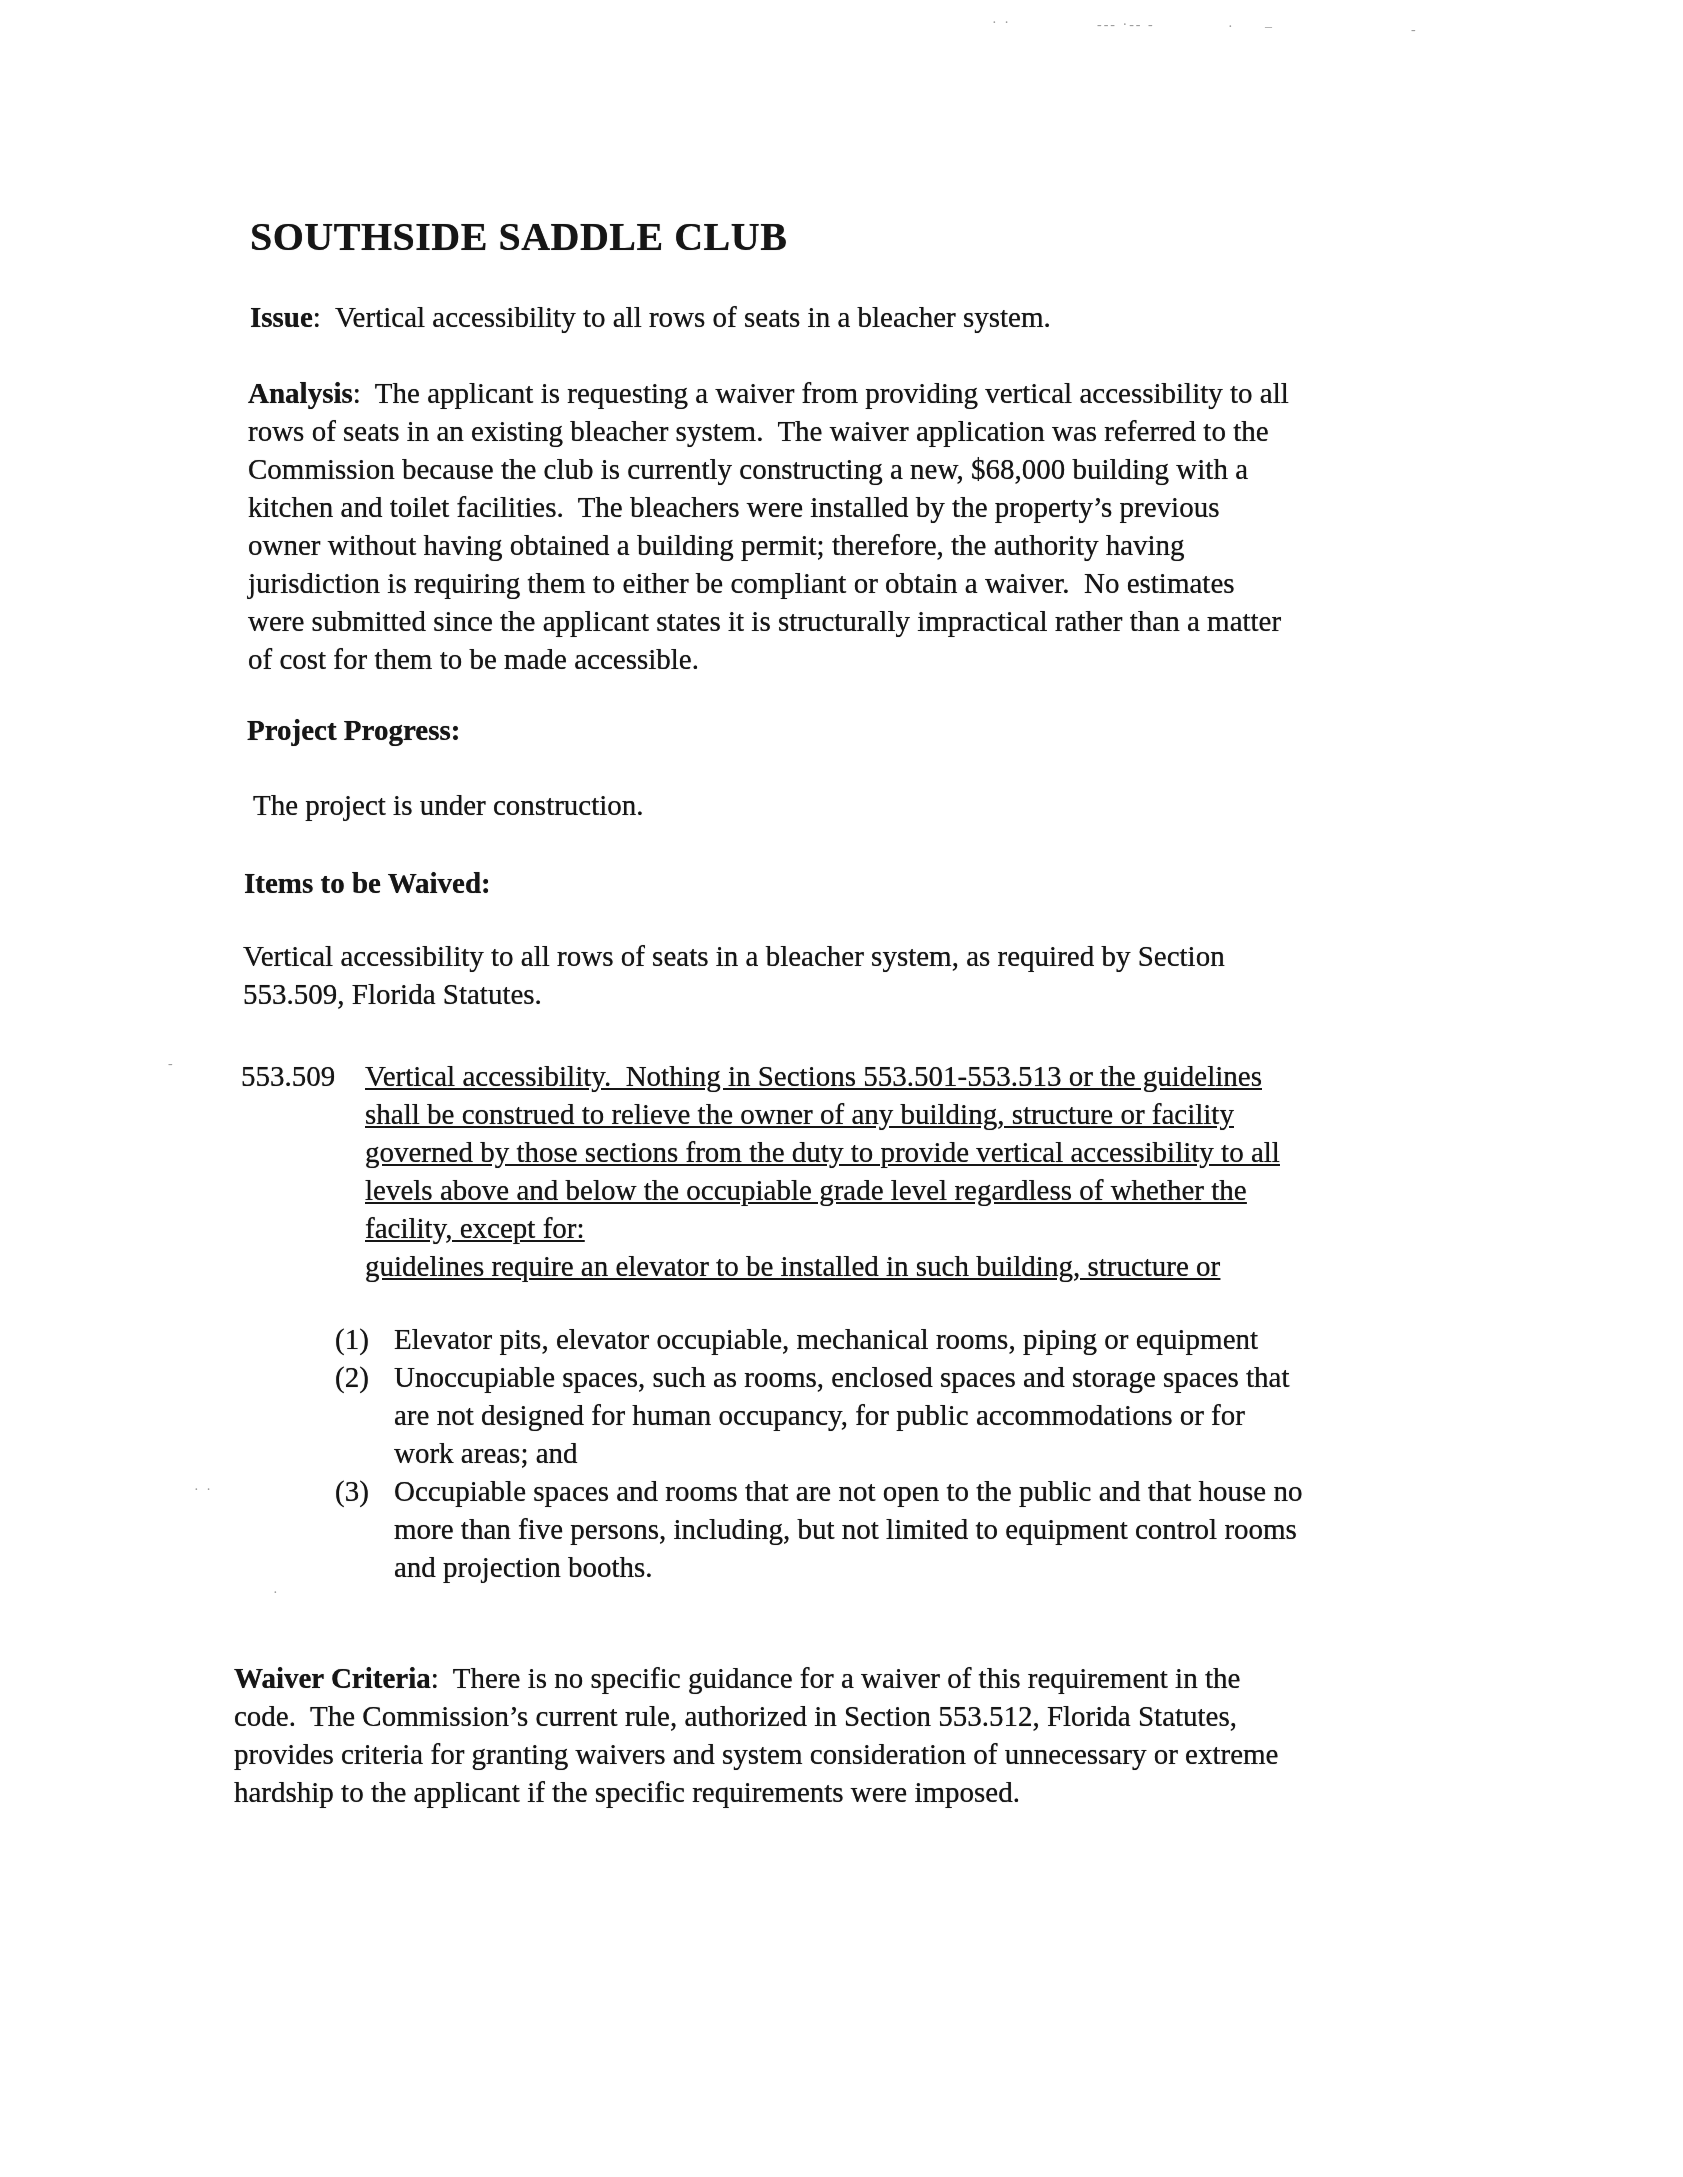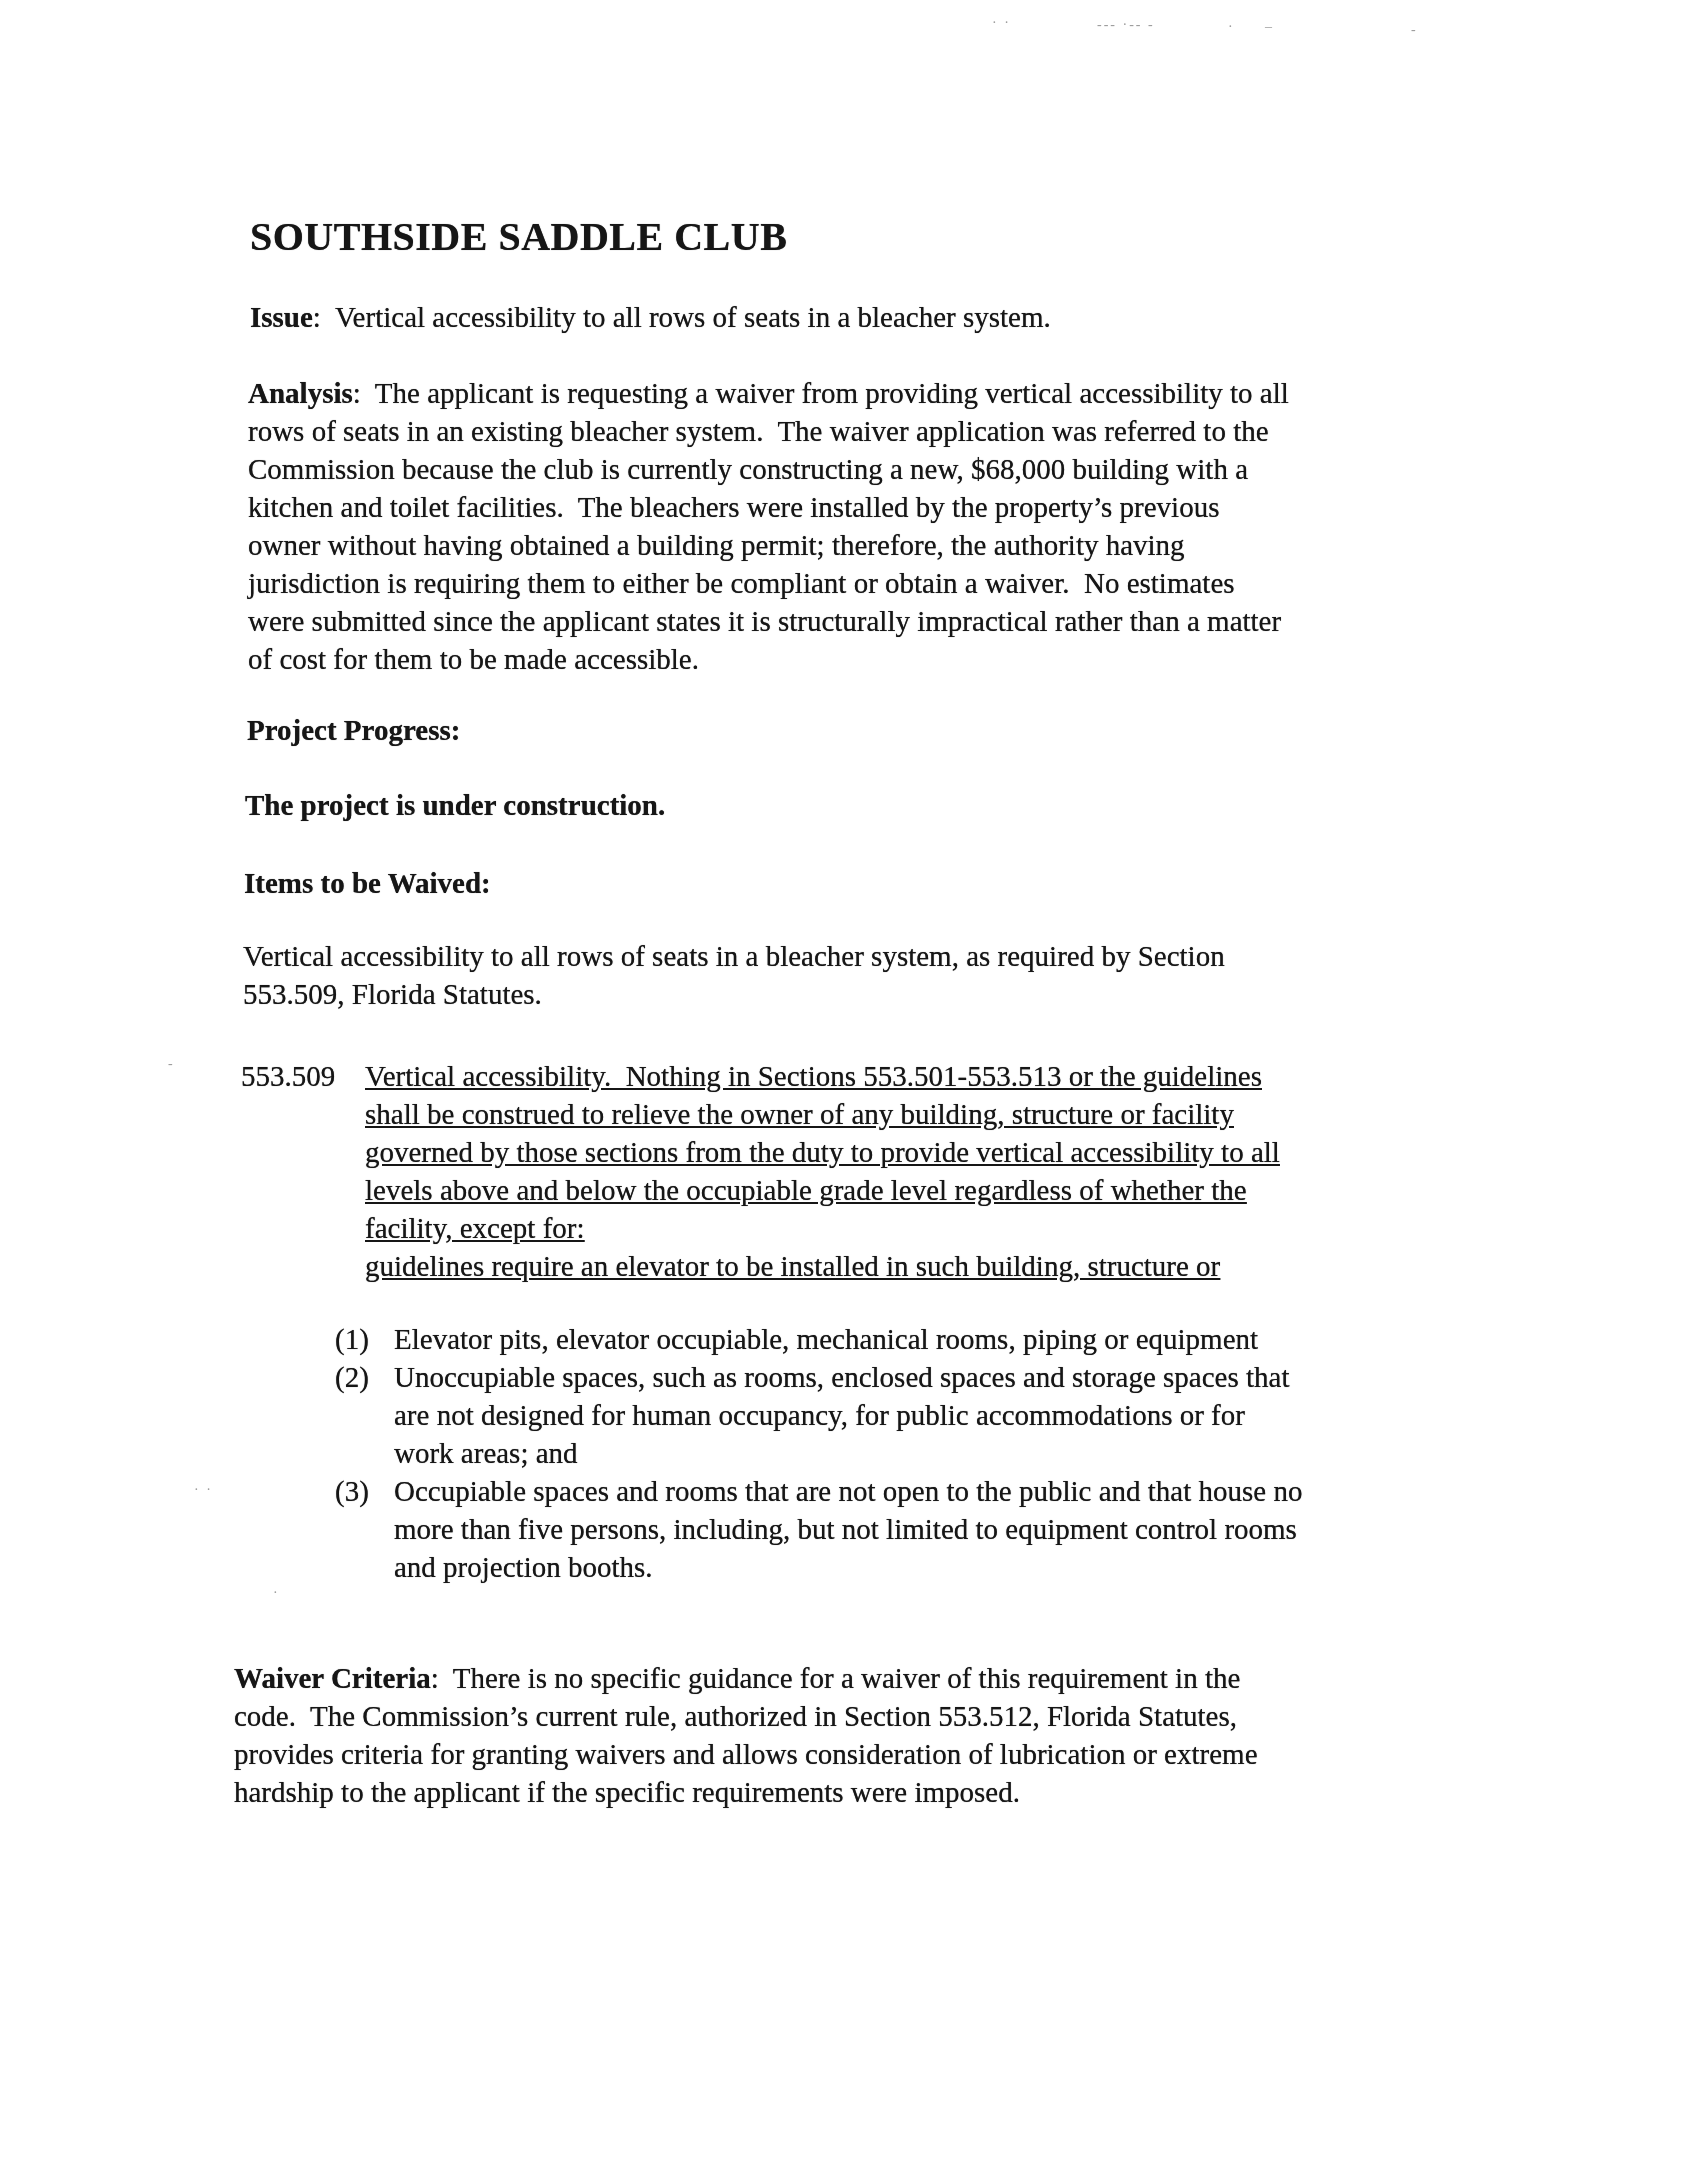--- a/index.html
+++ b/index.html
@@ -51,21 +51,21 @@
     letter-spacing: 2px;
     text-shadow: none;
     white-space: pre;
   }
 
   
   #title        { left: 250px; top: 218px; }
   #issue        { left: 250px; top: 298px; }
   #analysis     { left: 248px; top: 374px; }
   #pp-head      { left: 247px; top: 711px; }
-  #pp-body      { left: 245px; top: 786px; font-weight: bold; }
+  #pp-body      { left: 253px; top: 786px; }
   #items-head   { left: 244px; top: 864px; }
   #items-body   { left: 243px; top: 937px; }
   #statute      { left: 241px; top: 1057px; }
   #exceptions   { left: 335px; top: 1320px; }
   #waiver       { left: 234px; top: 1659px; }
 </style>
 </head>
 <body>
 
 <div class="page">
@@ -140,18 +140,18 @@
         <div class="line">Occupiable spaces and rooms that are not open to the public and that house no</div>
         <div class="line">more than five persons, including, but not limited to equipment control rooms</div>
         <div class="line">and projection booths.</div>
       </div>
     </div>
   </div>
 
   <div id="waiver" class="txt">
     <div class="line"><span class="b">Waiver Criteria</span><span>:  There is no specific guidance for a waiver of this requirement in the</span></div>
     <div class="line">code.  The Commission’s current rule, authorized in Section 553.512, Florida Statutes,</div>
-    <div class="line">provides criteria for granting waivers and allows consideration of lubrication or extreme</div>
+    <div class="line">provides criteria for granting waivers and system consideration of unnecessary or extreme</div>
     <div class="line">hardship to the applicant if the specific requirements were imposed.</div>
   </div>
 
 </div>
 
 
 </body></html>

